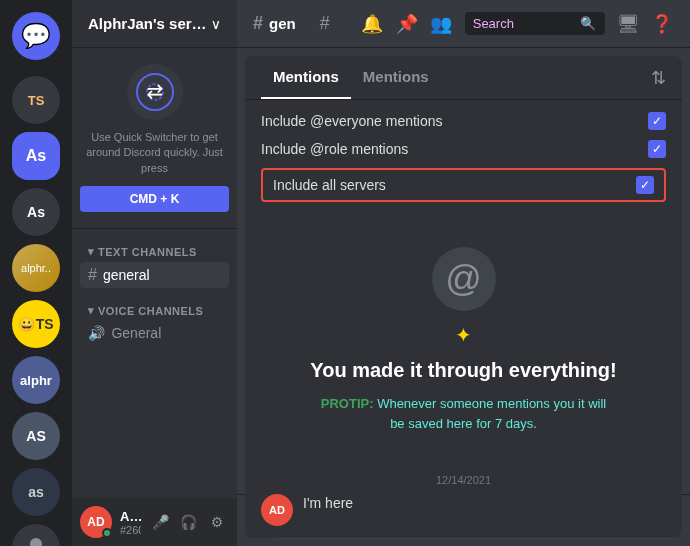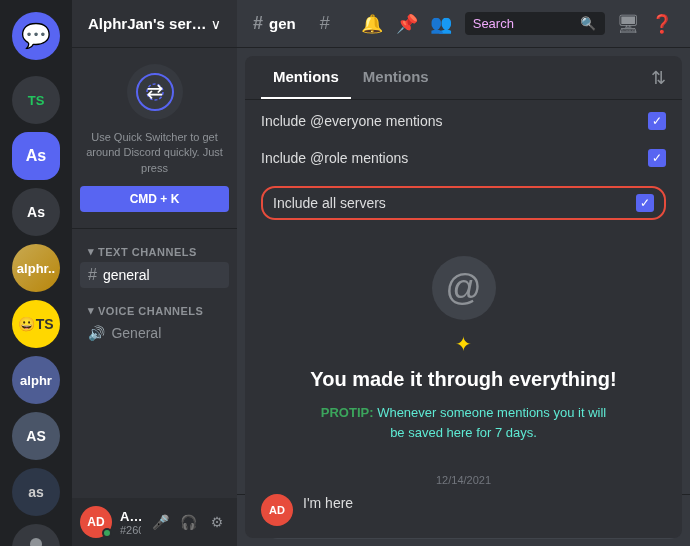--- a/index.html
+++ b/index.html
@@ -41,21 +41,21 @@
       position: relative;
     }
 
     .server-icon.discord {
       background: #5865f2;
       border-radius: 50%;
     }
 
     .server-icon.ts-dark {
       background: #36393f;
-      color: #22c55e;
+      color: #fdba74;
       font-size: 13px;
     }
 
     .server-icon.as-blue {
       background: #5865f2;
       border-radius: 16px;
     }
 
     .server-icon.as-dark {
       background: #36393f;
@@ -375,34 +375,34 @@
     .sort-icon {
       color: #8e9297;
       font-size: 18px;
       cursor: pointer;
     }
 
     .mention-options {
       padding: 12px 16px;
       display: flex;
       flex-direction: column;
-      gap: 19px;
+      gap: 10px;
     }
 
     .option-row {
       display: flex;
       align-items: center;
       justify-content: space-between;
       font-size: 14px;
       color: #dcddde;
     }
 
     .option-highlight {
       border: 2px solid #e74c3c;
-      border-radius: 14px;
+      border-radius: 4px;
       padding: 6px 10px;
       display: flex;
       align-items: center;
       justify-content: space-between;
     }
 
     .checkbox {
       width: 18px;
       height: 18px;
       background: #5865f2;
@@ -572,21 +572,21 @@
   </div>
 
   <div class="server-icon as-blue" style="border-radius:16px;">
     <span style="font-size:16px;">As</span>
   </div>
 
   <div class="server-icon as-dark">
     <span>As</span>
   </div>
 
-  <div class="server-icon" style="background: linear-gradient(135deg, #c8a951 0%, #b8860b 100%); font-size:13px; color:#fff; font-weight:700;">
+  <div class="server-icon" style="background: linear-gradient(135deg, #c8a951 0%, #b8860b 100%); font-size:11px; color:#fff; font-weight:400;">
     alphr..
   </div>
 
   <div class="server-icon emoji-ts" style="background:#ffd700; color:#333; font-size:14px; font-weight:700;">
     😀TS
   </div>
 
   <div class="server-icon alphr-blue" style="font-size:13px;">
     alphr
   </div>

